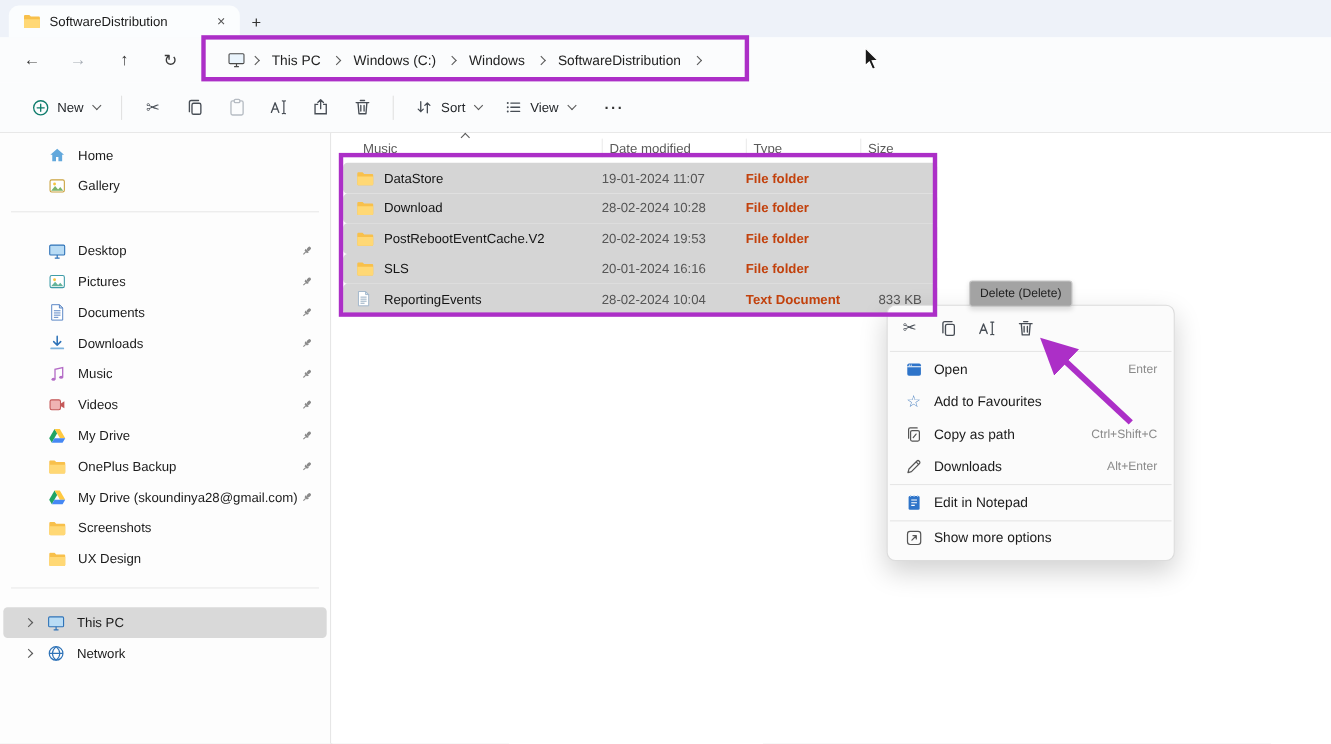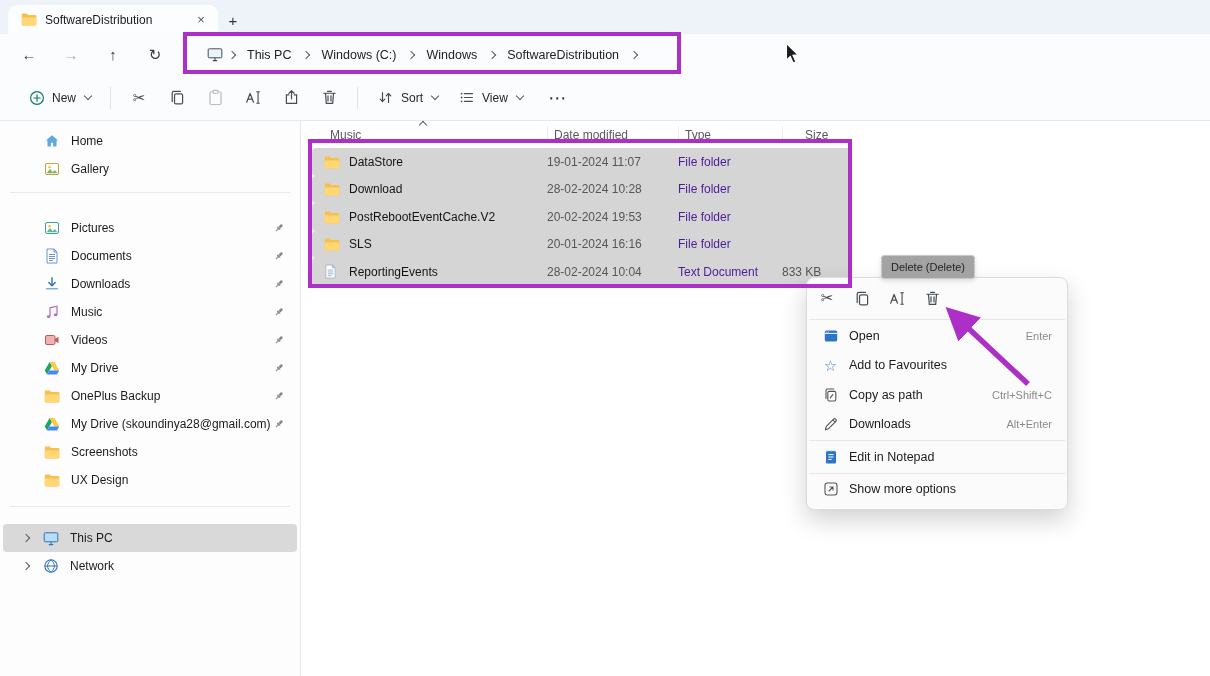--- a/index.html
+++ b/index.html
@@ -44,28 +44,28 @@
   .shr { border:none; border-top:1px solid #e9e9e9; margin:9px 10px 21px 10px; }
   .shr2 { border:none; border-top:1px solid #e9e9e9; margin:12px 10px 17px 10px; }
 
   
   .main { position:absolute; left:302px; top:121px; right:0; bottom:0; background:#fff; }
   .fhead { position:absolute; top:3px; left:10px; display:flex; height:21px; align-items:center; color:#5a5a5a; }
   .hc { height:17px; display:flex; align-items:center; }
   .h-name { width:235px; padding-left:18px; position:relative; }
   .h-date { width:131px; border-left:1px solid #ececec; padding-left:6px; }
   .h-type { width:104px; border-left:1px solid #ececec; padding-left:6px; }
-  .h-size { width:70px; border-left:1px solid #ececec; padding-left:22px; }
+  .h-size { width:70px; border-left:1px solid #ececec; padding-left:6px; }
   .sortcaret { position:absolute; left:108px; top:-4px; }
   .fbody { position:absolute; top:27px; left:10px; width:540px; }
   .frow { height:27.5px; display:flex; align-items:center; background:#d5d5d5; border-radius:4px; }
   .c-name { width:235px; display:flex; align-items:flex-end; gap:9px; padding-left:12px; color:#141414; }
   .c-date { width:131px; color:#565656; }
-  .c-type { width:104px; color:#4c1d95; }
-  .c-size { width:56px; color:#565656; }
+  .c-type { width:104px; color:#c2410c;font-weight:bold; }
+  .c-size { width:56px; color:#565656; text-align:right; }
   .fic { width:16px; display:flex; flex:none; }
 
   
   .cmenu { position:absolute; left:806px; top:277px; width:262px; background:#fbfbfb; border:1px solid #dcdcdc; border-radius:8px; box-shadow:0 10px 24px rgba(0,0,0,.18); z-index:40; padding-bottom:5px; }
   .cm-iconrow { height:40px; display:flex; align-items:center; padding-left:6px; }
   .cm-ico { width:28px; height:28px; margin-right:7px; display:flex; align-items:center; justify-content:center; color:#474d55; border-radius:4px; }
   .cm-hr { border:none; border-top:1px solid #e6e6e6; margin:1px 2px; }
   .cm-item { height:29.5px; display:flex; align-items:center; gap:10px; padding:0 12px; font-size:12.5px; color:#1b1b1b; border-radius:4px; margin:0 3px; }
   .cm-item .mic { width:17px; display:flex; justify-content:center; flex:none; }
   .cm-sc { margin-left:auto; color:#8a8a8a; font-size:11px; }
@@ -207,20 +207,36 @@
           <rect x="1.5" y="2.5" width="13" height="11" rx="1.5" fill="#fff" stroke="#caa23e"></rect>
           <circle cx="5.6" cy="6.3" r="1.3" fill="#f6c33e"></circle>
           <path d="M2.5 12.3l3.6-4.2 2.7 3.1 2-2.2 2.7 3.3z" fill="#7cb46a"></path>
         </svg>
     </span>
     <span class="slb">Gallery</span>
   </div>
 
   <hr class="shr">
 
+  <div class="srow">
+    <span class="sic">
+      <svg width="16" height="15" viewBox="0 0 16 15">
+          <rect x="1.2" y="1.8" width="13.6" height="9" rx="1" fill="#b9dcf5" stroke="#2f73b8" stroke-width="1"></rect>
+          <path d="M5.8 13.6h4.4M8 10.8v2.8" stroke="#2f73b8" stroke-width="1.1"></path>
+        </svg>
+    </span>
+    <span class="slb">Desktop</span>
+    <span class="pin"><svg width="12" height="12" viewBox="0 0 12 12">
+          <g transform="rotate(45 6 6)">
+            <rect x="4.6" y="1.4" width="2.8" height="4.2" rx="1.2" fill="#8a8a8a"></rect>
+            <path d="M3.8 5.6h4.4l-.7 1.9H4.5z" fill="#8a8a8a"></path>
+            <path d="M6 7.5v3" stroke="#8a8a8a" stroke-width="1"></path>
+          </g>
+        </svg></span>
+  </div>
 
   <div class="srow">
     <span class="sic">
       <svg width="16" height="16" viewBox="0 0 16 16">
           <rect x="1.5" y="2.5" width="13" height="11" rx="1.5" fill="#fff" stroke="#3f9ca8"></rect>
           <circle cx="5.6" cy="6.3" r="1.3" fill="#f6c33e"></circle>
           <path d="M2.5 12.3l3.6-4.2 2.7 3.1 2-2.2 2.7 3.3z" fill="#66b49b"></path>
         </svg>
     </span>
     <span class="slb">Pictures</span>

